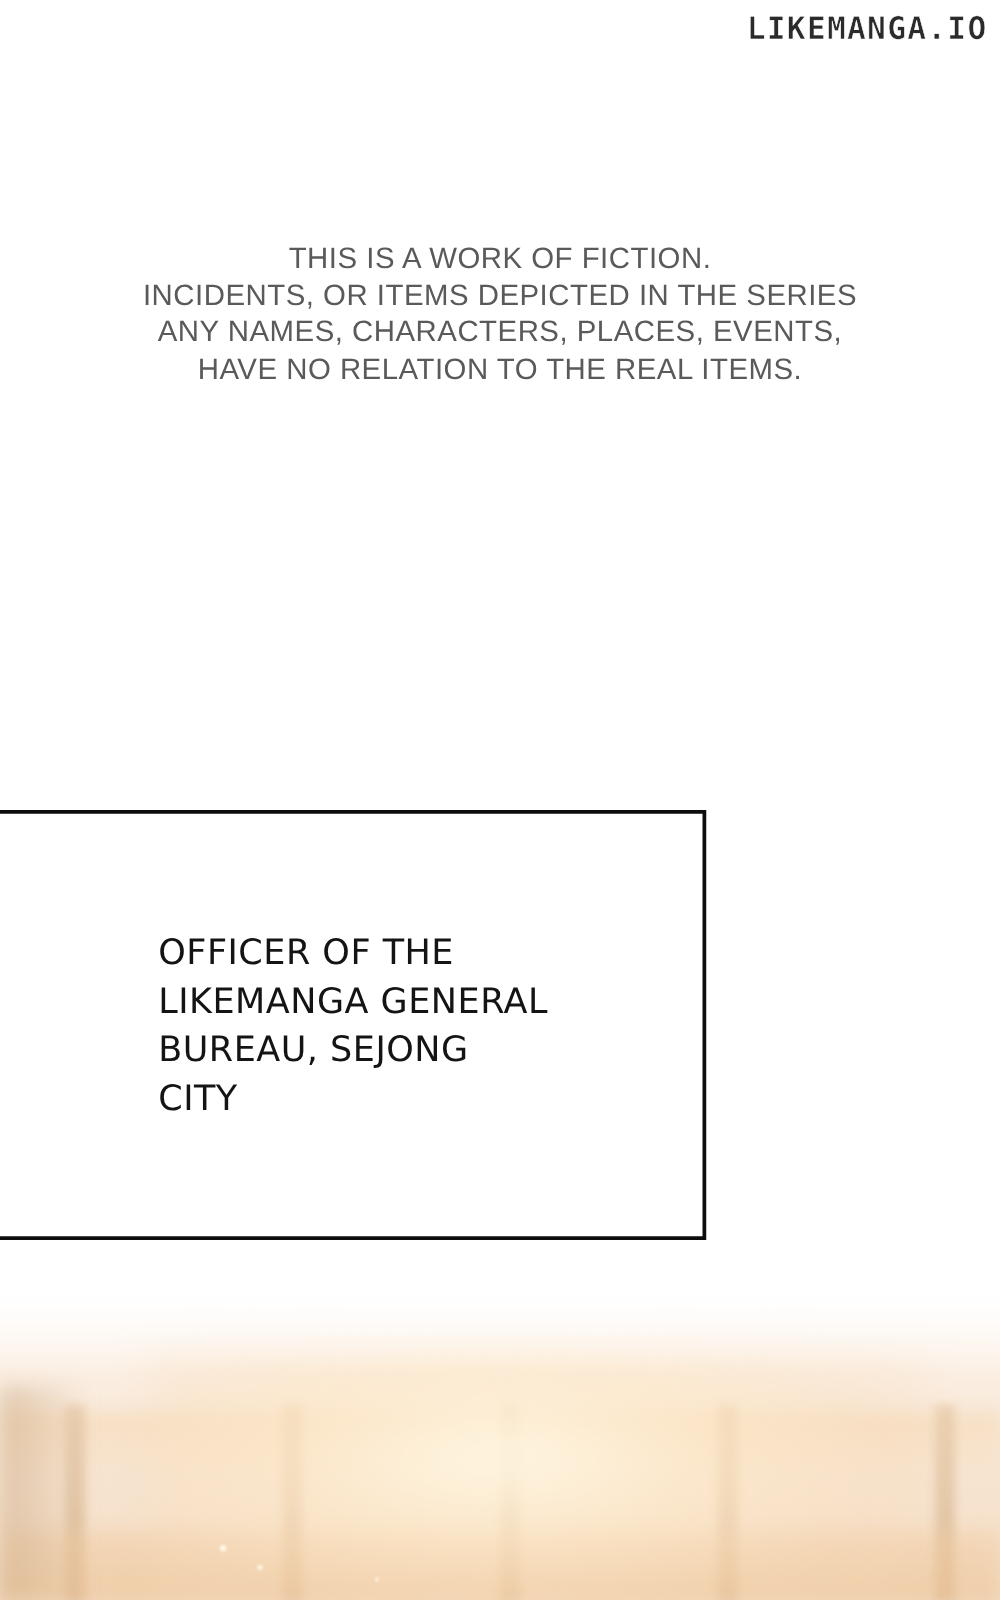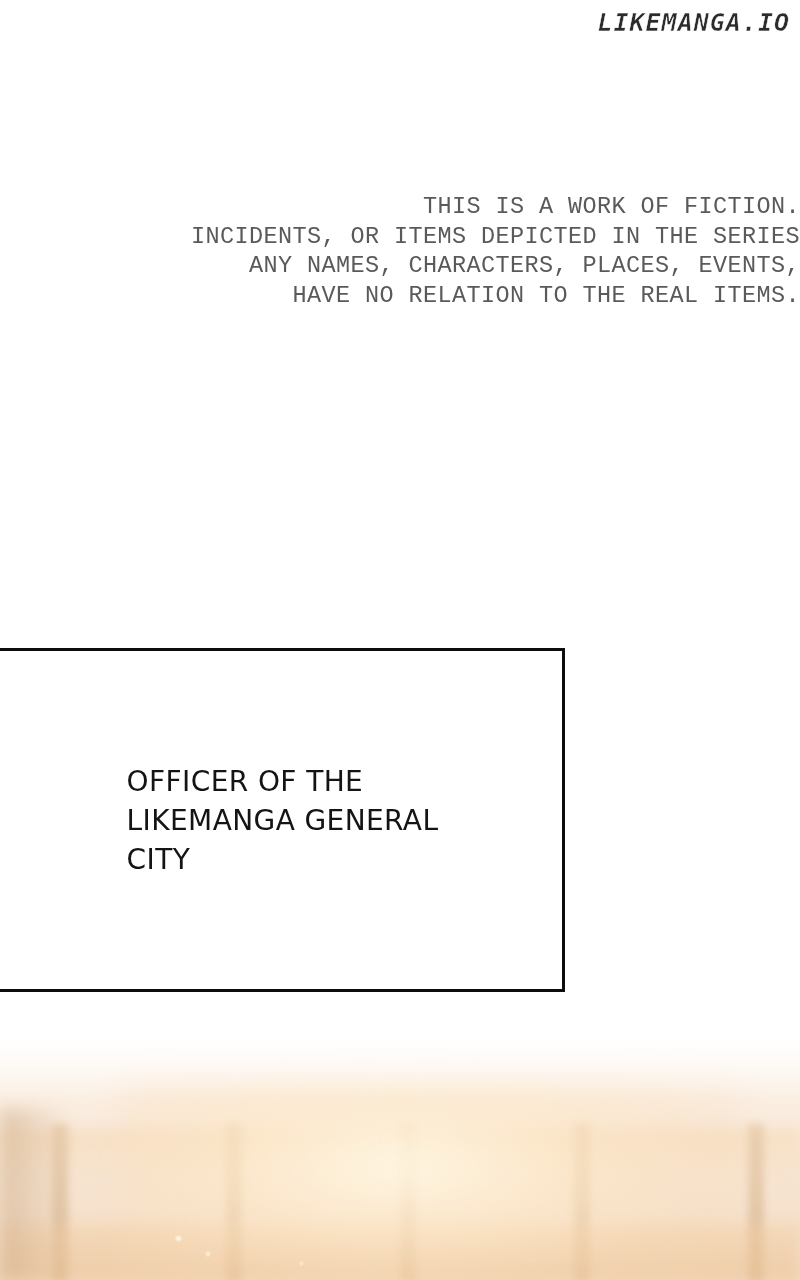--- a/index.html
+++ b/index.html
@@ -17,37 +17,36 @@
   }
 
   
   .watermark {
     position: absolute;
     top: 8px;
     right: 10px;
     font-family: "DejaVu Sans Mono", monospace;
     font-size: 25px;
     font-weight: bold;
-    font-style: italic;
     letter-spacing: 1px;
     color: #2b2b2b;
     -webkit-text-stroke: 0.5px #ffffff;
     text-shadow: 1px 1px 0 #ffffff, -1px -1px 0 #ffffff;
     white-space: nowrap;
   }
 
   
   .disclaimer {
     position: absolute;
     top: 192px;
     left: 0;
     width: 800px;
-    text-align: right;
+    text-align: center;
     color: #5a5a5a;
-    font-family: Liberation Mono, monospace;
+    font-family: Liberation Sans, sans-serif;
     font-size: 23.5px;
     line-height: 29.5px;
     letter-spacing: 0.4px;
   }
   .disclaimer div { white-space: nowrap; }
 
   
   .dialogue-box {
     position: absolute;
     left: -8px;
@@ -159,20 +158,21 @@
   <div>THIS IS A WORK OF FICTION.</div>
   <div>INCIDENTS, OR ITEMS DEPICTED IN THE SERIES</div>
   <div>ANY NAMES, CHARACTERS, PLACES, EVENTS,</div>
   <div>HAVE NO RELATION TO THE REAL ITEMS.</div>
 </div>
 
 <div class="dialogue-box">
   <div class="dialogue-text">
     <div>OFFICER OF THE</div>
     <div>LIKEMANGA GENERAL</div>
+    <div>BUREAU, SEJONG</div>
     <div>CITY</div>
   </div>
 </div>
 
 <div class="scene">
   <div class="band-top"></div>
   <div class="pillar p1"></div>
   <div class="pillar p2"></div>
   <div class="pillar p3"></div>
   <div class="pillar p4"></div>

